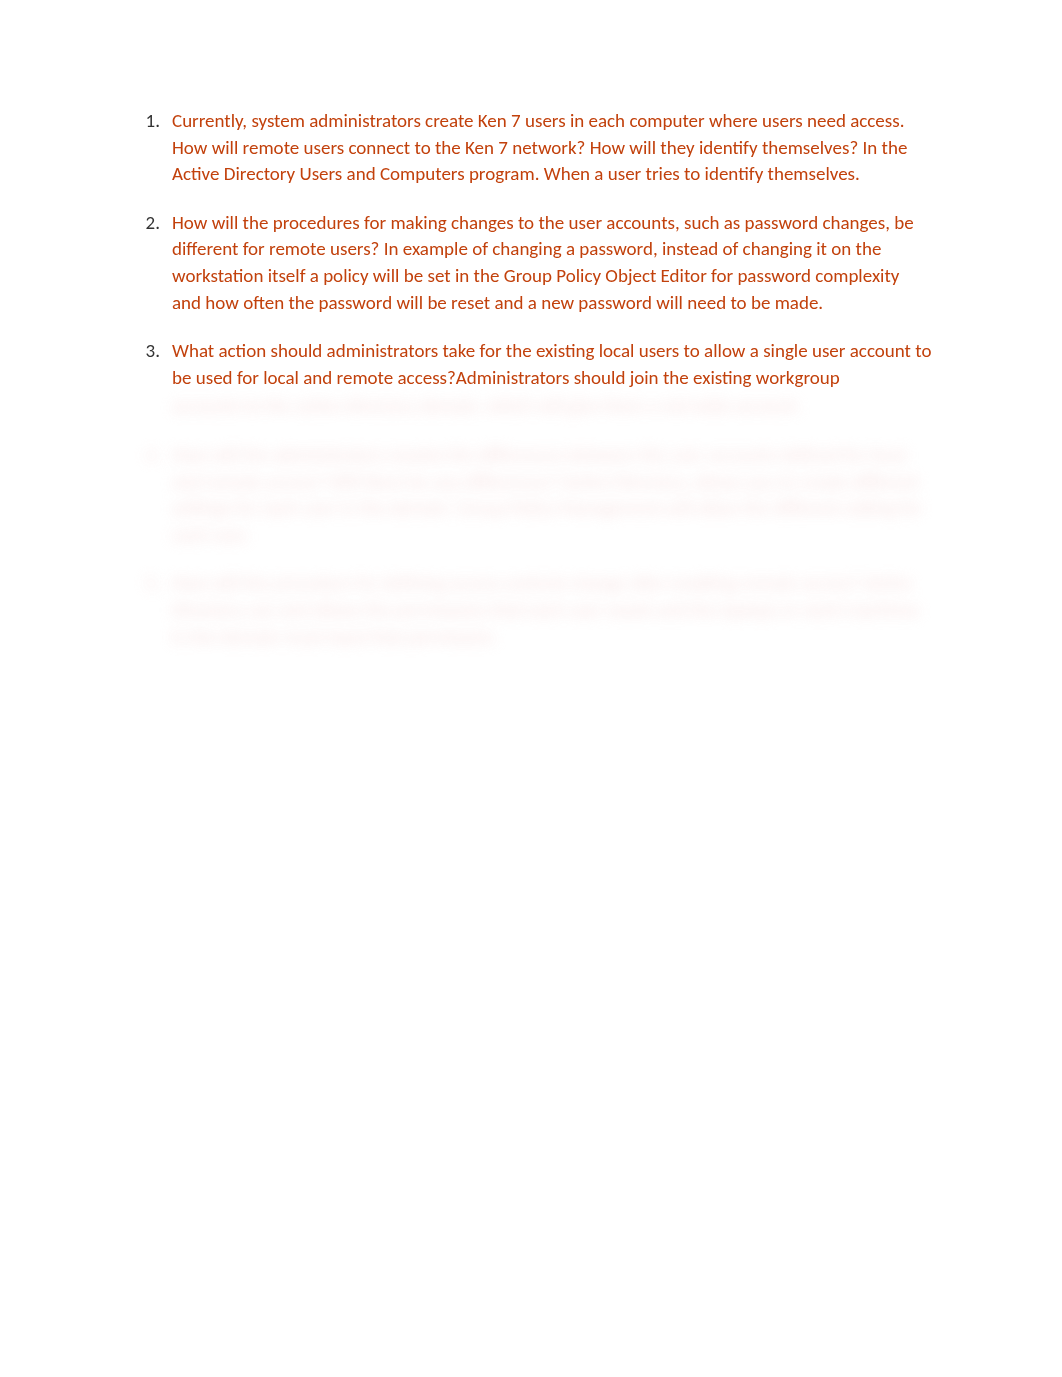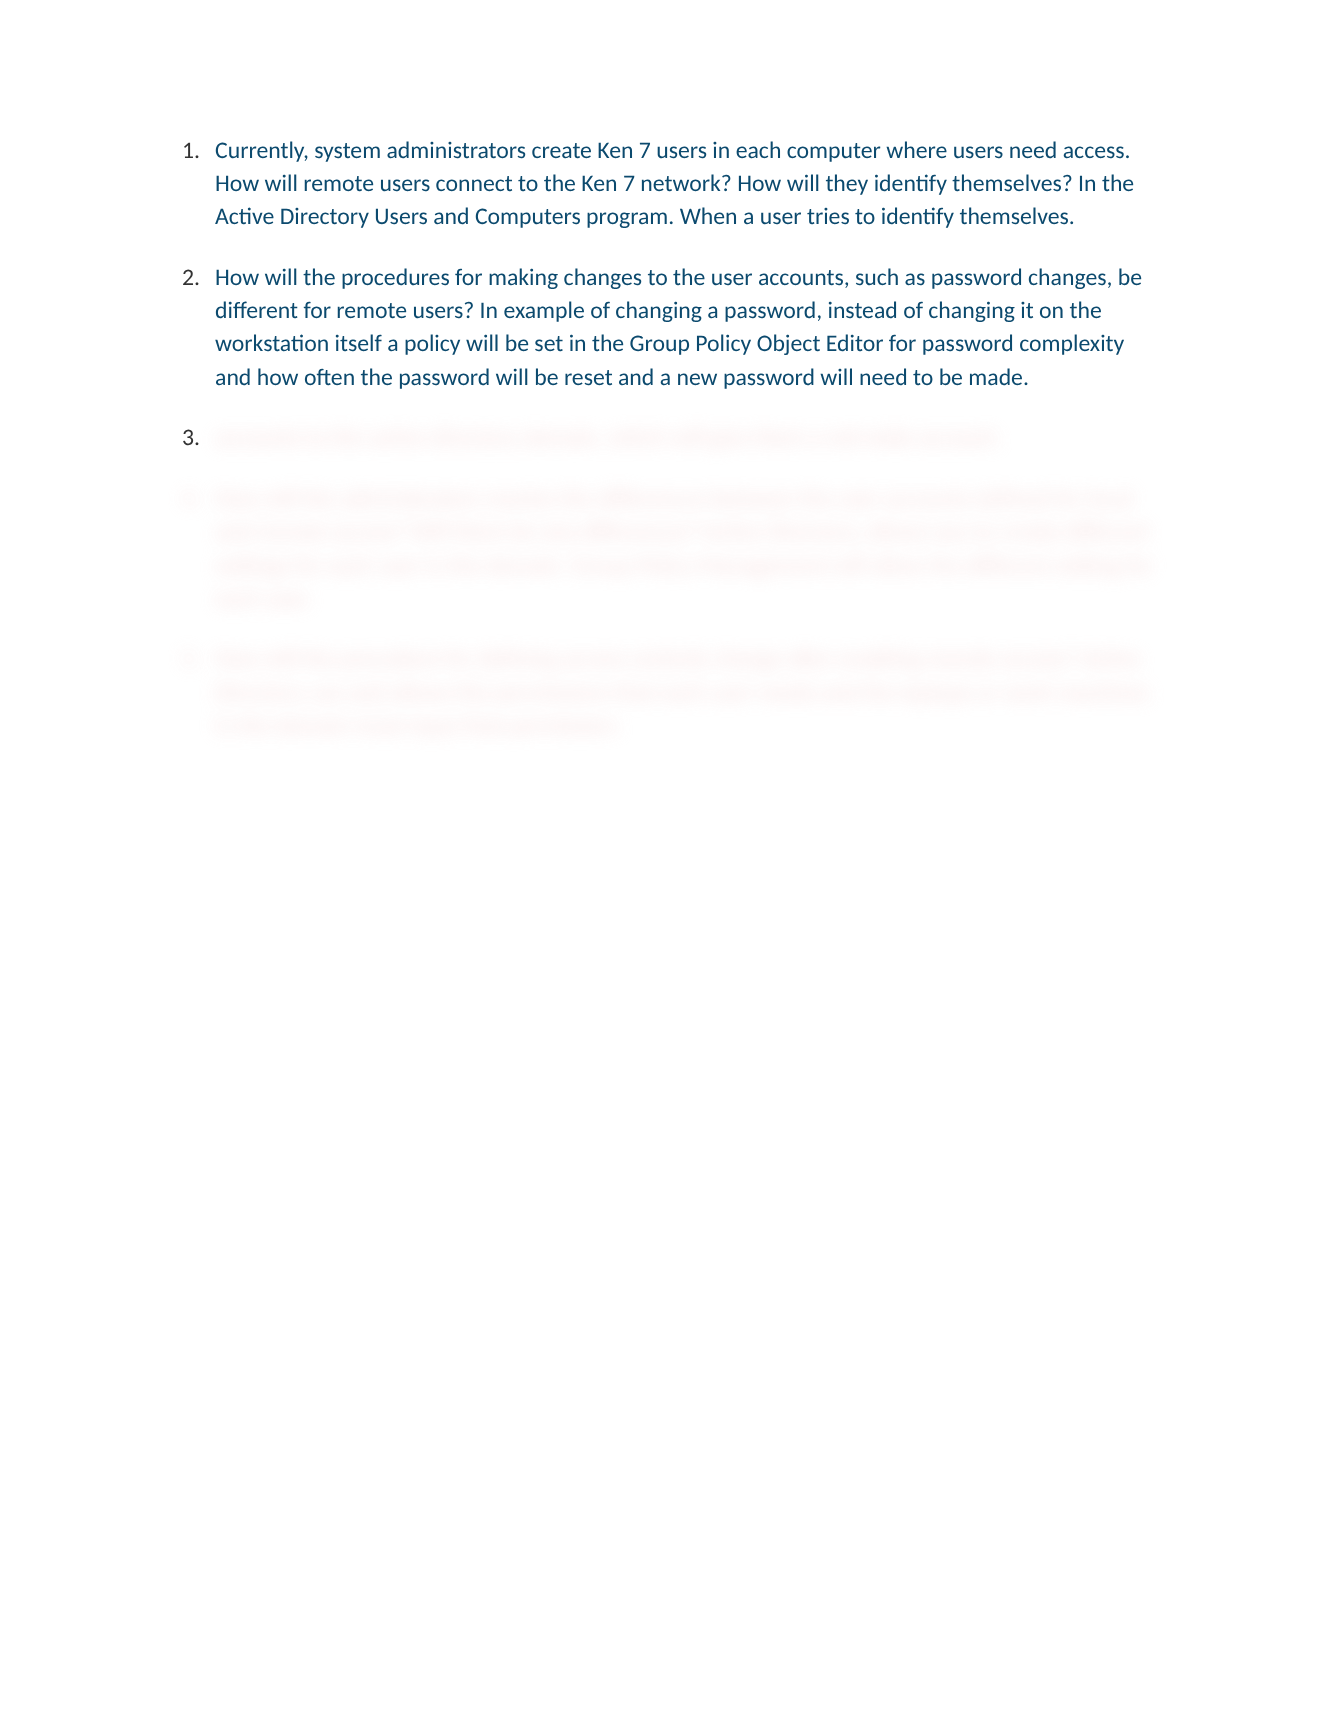--- a/index.html
+++ b/index.html
@@ -32,21 +32,21 @@
     }
     .list-item .num {
       position: absolute;
       left: 0;
       top: 0;
       width: 30px;
       text-align: right;
       font-size: 19px;
     }
     .visible-text {
-      color: #0c4a6e;
+      color: #c2410c;
     }
     .hidden-block {
       position: relative;
     }
     .blurred {
       color: #f5d9d9;
       filter: blur(7px);
       user-select: none;
       opacity: 0.85;
     }
@@ -66,20 +66,21 @@
       <span class="visible-text">Currently, system administrators create Ken 7 users in each computer where users need access. How will remote users connect to the Ken 7 network? How will they identify themselves? In the Active Directory Users and Computers program. When a user tries to identify themselves.</span>
     </li>
 
     <li class="list-item">
       <span class="num">2.</span>
       <span class="visible-text">How will the procedures for making changes to the user accounts, such as password changes, be different for remote users? In example of changing a password, instead of changing it on the workstation itself a policy will be set in the Group Policy Object Editor for password complexity and how often the password will be reset and a new password will need to be made.</span>
     </li>
 
     <li class="list-item">
       <span class="num">3.</span>
+      <span class="visible-text">What action should administrators take for the existing local users to allow a single user account to be used for local and remote access?Administrators should join the existing workgroup</span>
       <span class="blurred trailing-blur">accounts to the active directory domain, which will give them a net-wide account.</span>
     </li>
 
     <li class="list-item hidden-block">
       <span class="num blurred">4.</span>
       <span class="blurred">How will the administrators resolve the differences between the user accounts defined for local and remote access? Will there be any differences? Active Directory, allows you to create different settings for each user in the domain. Group Policy Management will allow the different setting for each user.</span>
     </li>
 
     <li class="list-item hidden-block">
       <span class="num blurred">5.</span>

